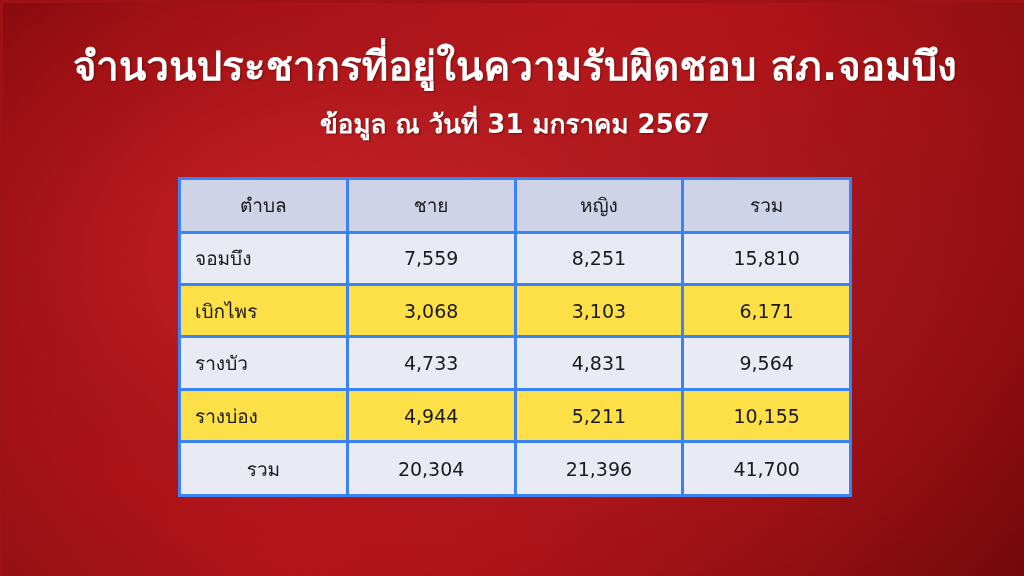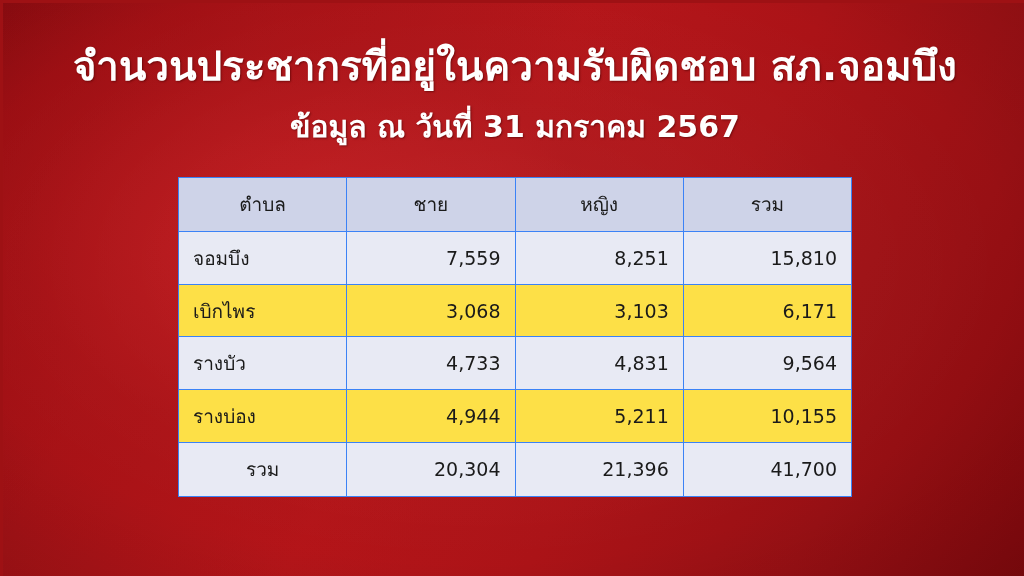--- a/index.html
+++ b/index.html
@@ -31,21 +31,21 @@
     color:#ffffff;
     font-size:40px;
     font-weight:700;
     line-height:1.15;
     letter-spacing:0.2px;
     text-shadow:1px 1px 2px rgba(70,0,0,0.55);
     white-space:nowrap;
   }
   .title-sub {
     color:#ffffff;
-    font-size:30px;
+    font-size:26px;
     font-weight:700;
     line-height:1.2;
     margin-top:14px;
     text-shadow:1px 1px 2px rgba(70,0,0,0.55);
     white-space:nowrap;
   }
 
   
   .table-wrap {
     position:absolute;
@@ -53,21 +53,21 @@
     width:680px; height:326px;
     z-index:4;
   }
   table.data {
     width:100%; height:100%;
     border-collapse:collapse;
     table-layout:fixed;
     background:#e8eaf4;
   }
   table.data td, table.data th {
-    border:1px solid #3b82f6;
+    border:3px solid #3b82f6;
     font-weight:400;
     color:#1a1a1a;
     font-size:19px;
     padding:0 14px;
     white-space:nowrap;
   }
   .band-title {
     background:#4472c4;
     color:#ffffff !important;
     font-size:20px;
@@ -79,21 +79,21 @@
   .colhead {
     background:#ced3e8;
     text-align:center;
     height:44px;
     font-size:19px;
   }
   tr.row-odd  td { background:#e8eaf4; }
   tr.row-even td { background:#fde047; }
   tr.row-total td { background:#e8eaf4; }
   td.cell-name { text-align:left;  height:43px; }
-  td.cell-num  { text-align:right;height:43px; }
+  td.cell-num  { text-align:center;height:43px; }
   td.cell-total-label { text-align:center; height:44px; }
 </style>
 </head>
 <body>
 
 <div id="slide">
 
   <div class="title-block">
     <div class="title-main">จำนวนประชากรที่อยู่ในความรับผิดชอบ สภ.จอมบึง</div>
     <div class="title-sub">ข้อมูล ณ วันที่ 31 มกราคม 2567</div>

